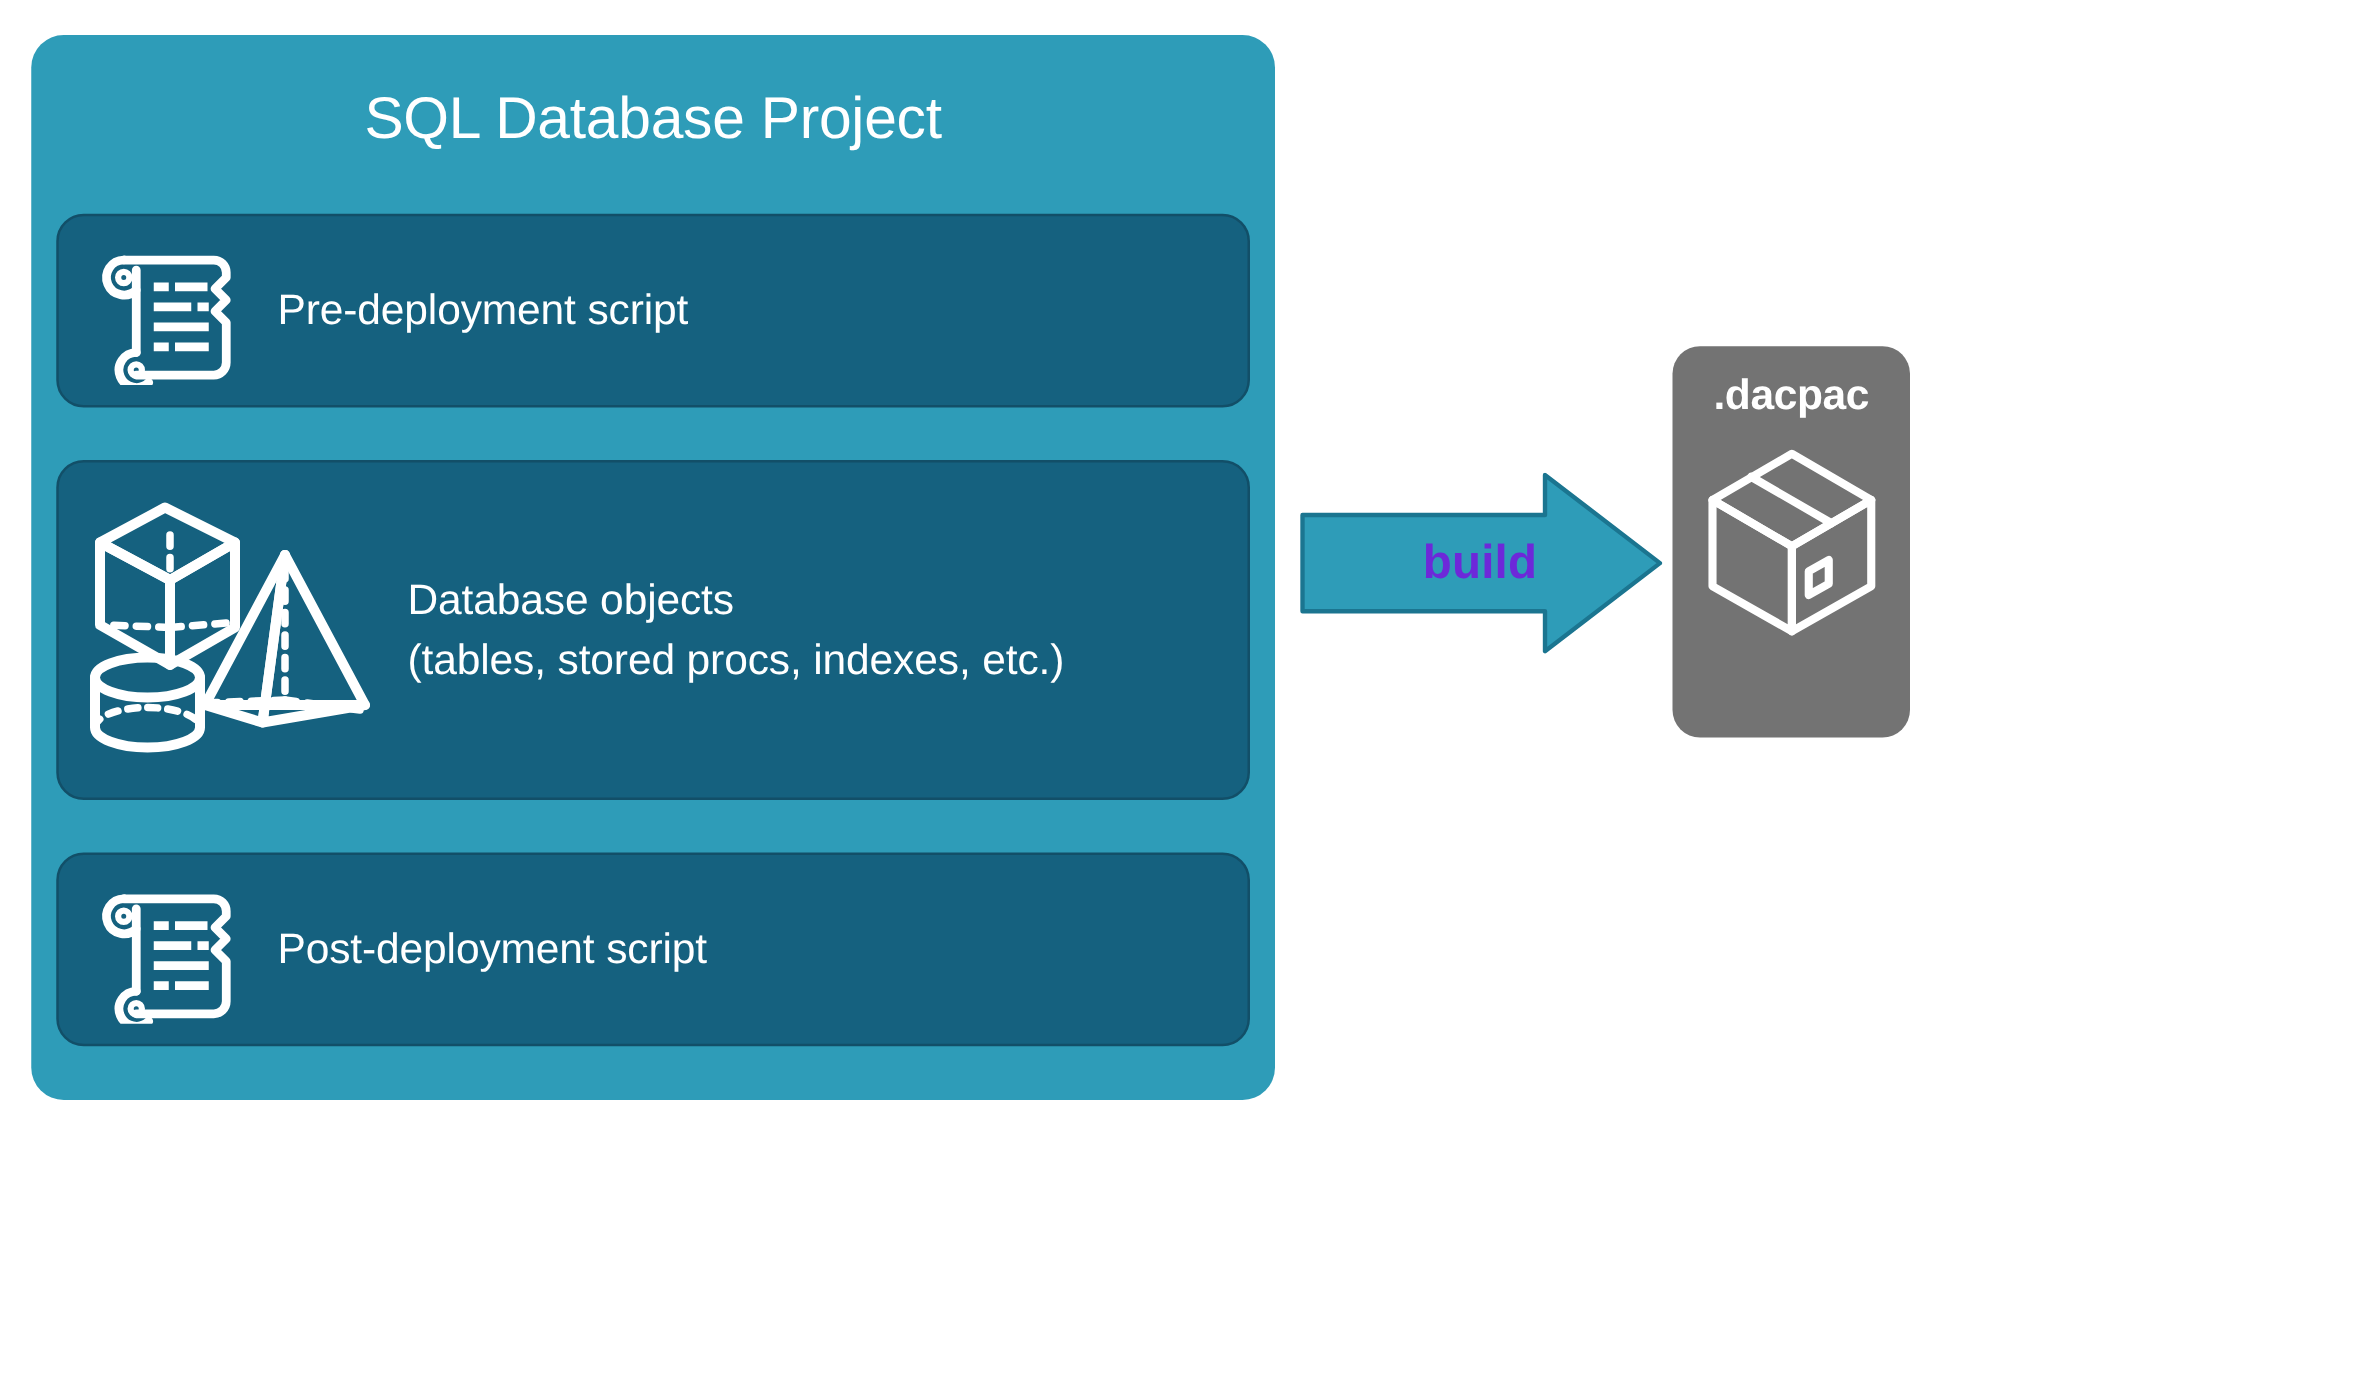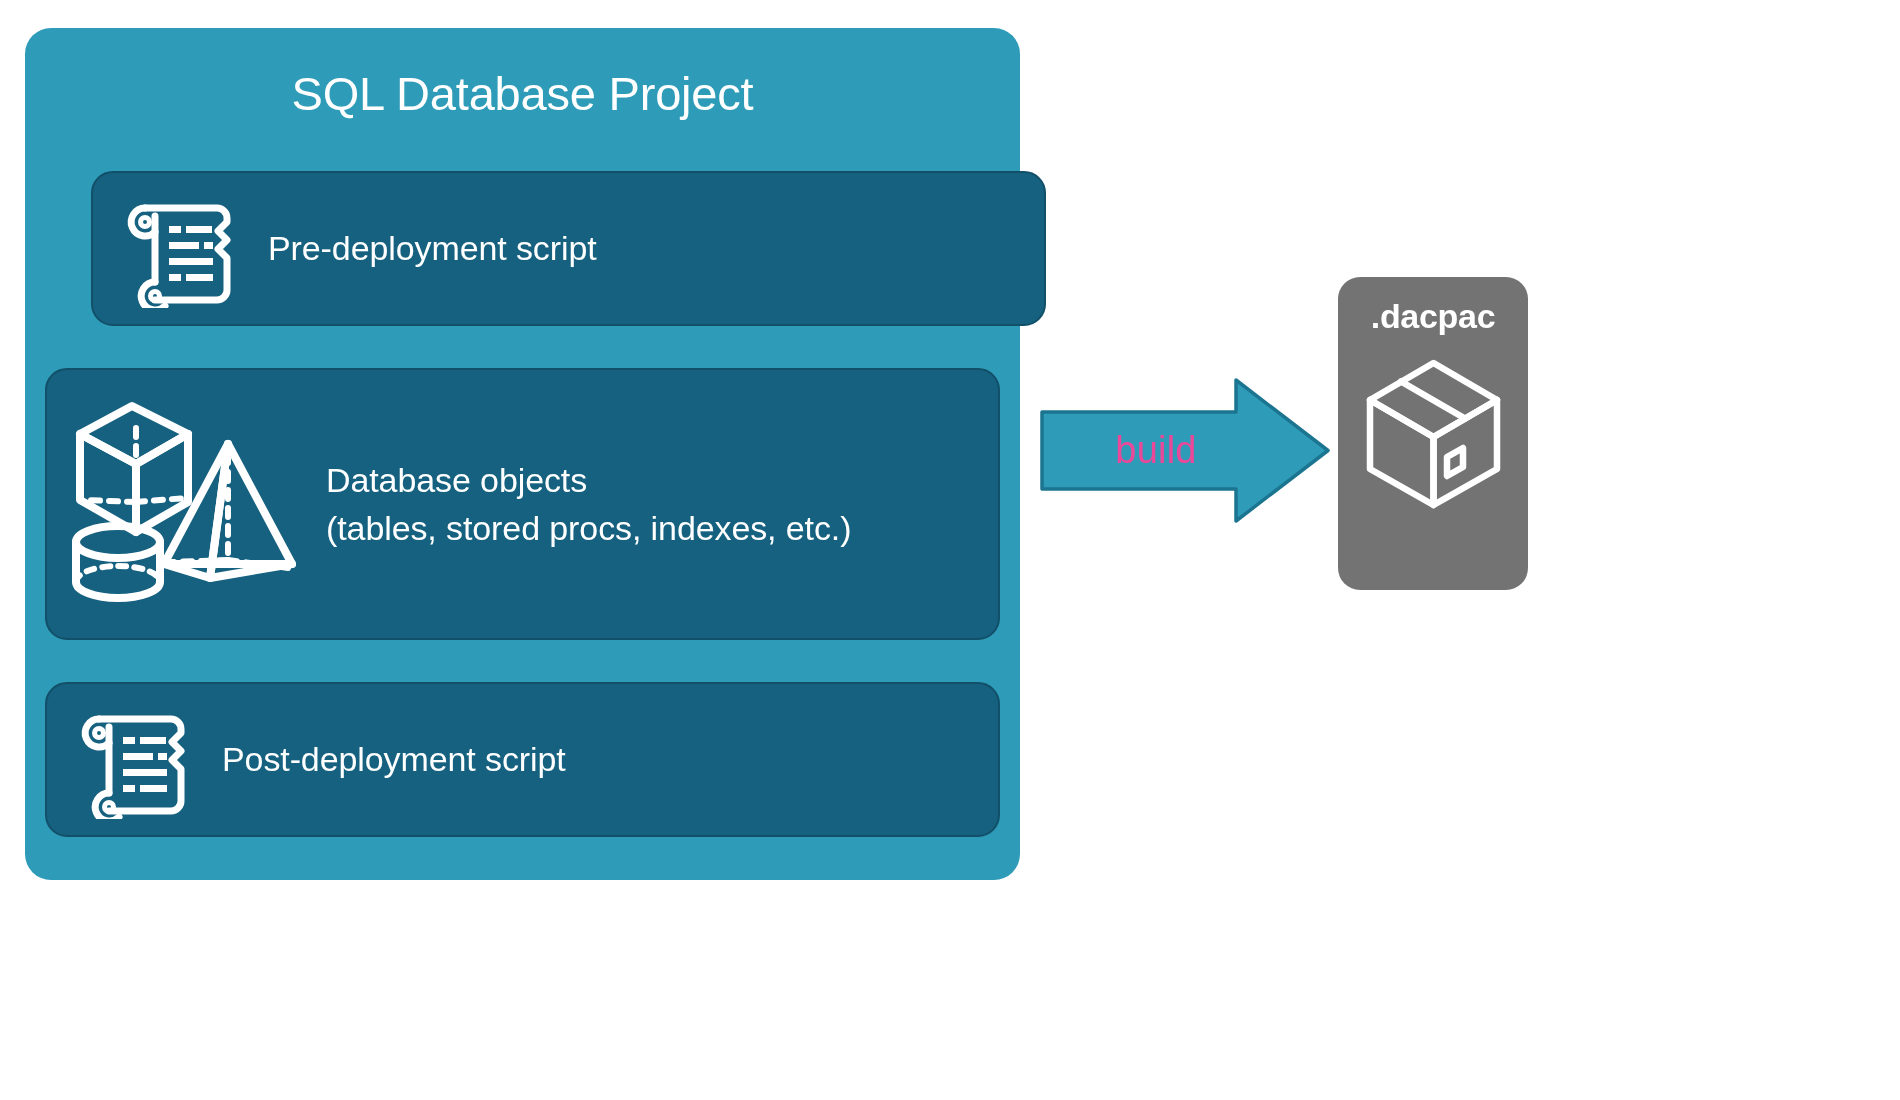--- a/index.html
+++ b/index.html
@@ -36,21 +36,21 @@
   .panel{
     position:absolute;
     left:20px;width:955px;
     background:#15617f;
     border:2px solid #124f68;
     border-radius:22px;
     box-sizing:border-box;
     display:flex;
     align-items:center;
   }
-  .panel-pre  { top:143px;  height:155px;margin-left:46px; }
+  .panel-pre  { top:143px;  height:155px; }
   .panel-obj  { top:340px;  height:272px; }
   .panel-post { top:654px;  height:155px; }
 
   .panel-icon{
     flex:0 0 auto;
     display:flex;align-items:center;justify-content:center;
   }
   .panel-icon-pre, .panel-icon-post{ width:175px;height:120px; }
   .panel-icon-obj{ width:275px;height:235px; }
 
@@ -66,25 +66,26 @@
 
   
   .build-arrow{
     position:absolute;
     left:1040px;top:378px;width:290px;height:145px;
   }
   .build-label{
     position:absolute;
     left:1040px;top:378px;width:232px;height:145px;
     display:flex;align-items:center;justify-content:center;
-    color:#ec4899;
+    color:#6d28d9;
     font-size:38px;
-    font-weight:normal;
+    font-weight:bold;
     letter-spacing:0.2px;
     pointer-events:none;
+    padding-left:28px;
   }
 
   
   .dacpac-card{
     position:absolute;
     left:1338px;top:277px;width:190px;height:313px;
     background:#737373;
     border-radius:22px;
     box-sizing:border-box;
   }

